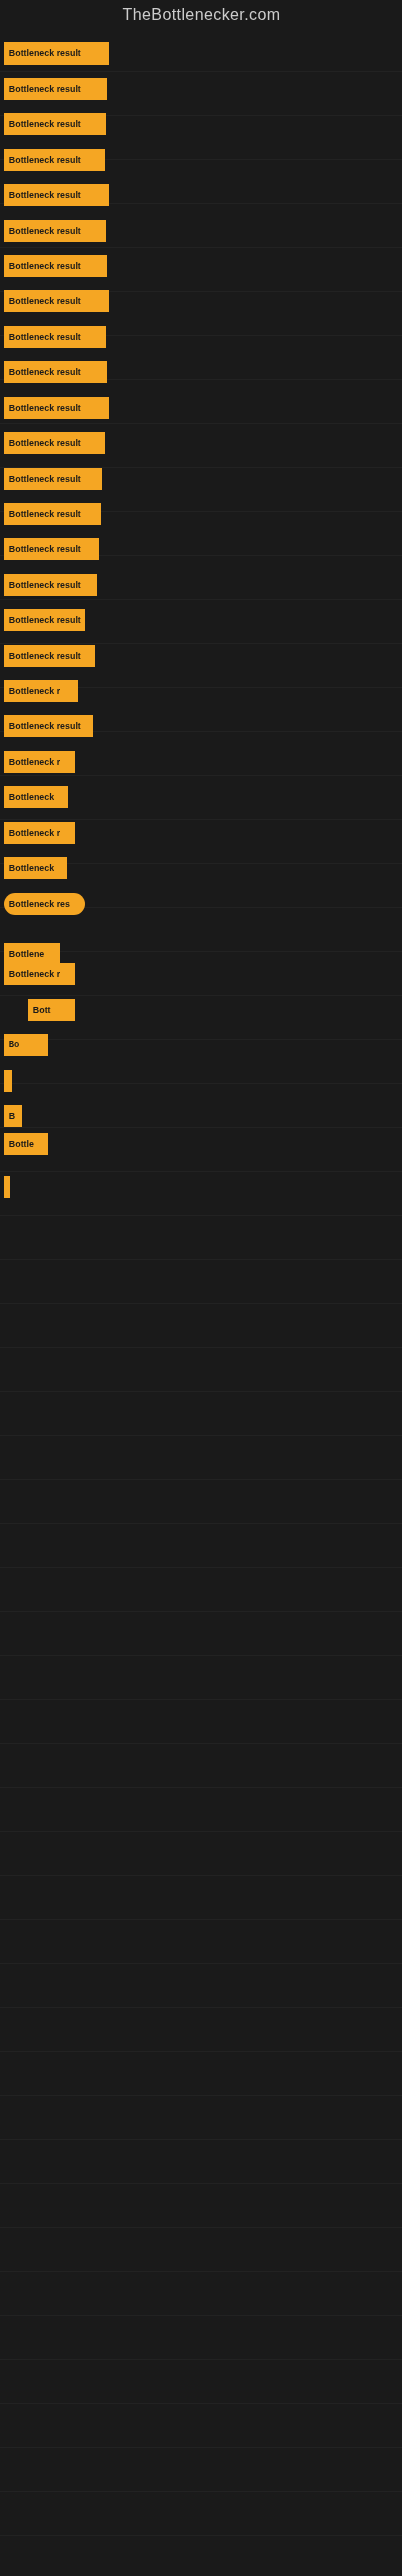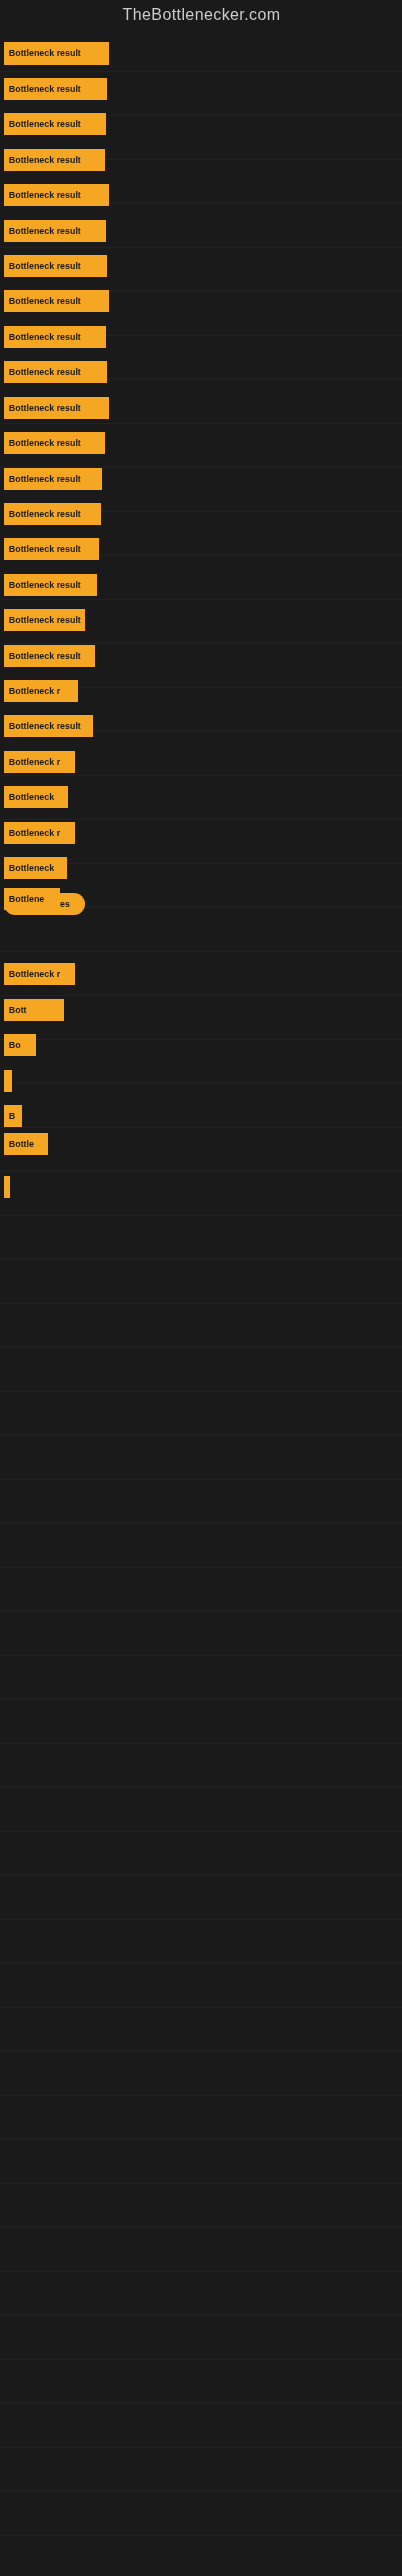--- a/index.html
+++ b/index.html
@@ -137,30 +137,30 @@
     </div>
     <div class="bar-item" style="top: 794px; width: 71px;">
       <span class="bar-label">Bottleneck r</span>
     </div>
     <div class="bar-item" style="top: 829px; width: 63px;">
       <span class="bar-label">Bottleneck</span>
     </div>
     <div class="bar-item" style="top: 865px; width: 81px; border-radius: 11px;">
       <span class="bar-label">Bottleneck res</span>
     </div>
-    <div class="bar-item" style="top: 860px; width: 56px;">
+    <div class="bar-item" style="top: 915px; width: 56px;">
       <span class="bar-label">Bottlene</span>
     </div>
     <div class="bar-item" style="top: 935px; width: 71px;">
       <span class="bar-label">Bottleneck r</span>
     </div>
-    <div class="bar-item" style="top: 971px; width: 60px;">
+    <div class="bar-item" style="top: 971px; width: 47px; margin-left: 24px;">
       <span class="bar-label">Bott</span>
     </div>
-    <div class="bar-item" style="top: 1006px; width: 32px;">
+    <div class="bar-item" style="top: 1006px; width: 44px; font-family: Liberation Mono, monospace;">
       <span class="bar-label">Bo</span>
     </div>
     <div class="bar-item" style="top: 1042px; width: 8px;">
       <span class="bar-label"></span>
     </div>
     <div class="bar-item" style="top: 1077px; width: 17.7px;">
       <span class="bar-label">B</span>
     </div>
     <div class="bar-item" style="top: 1105px; width: 44px;">
       <span class="bar-label">Bottle</span>

